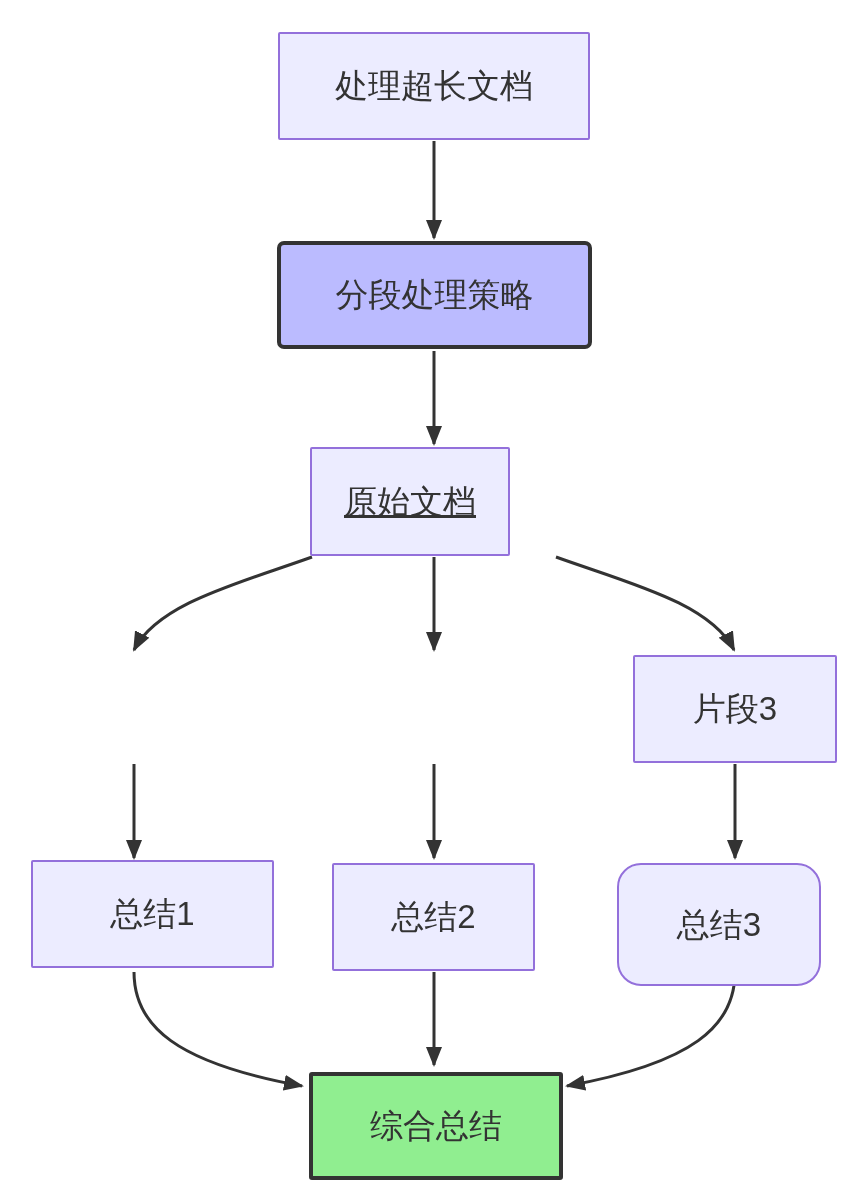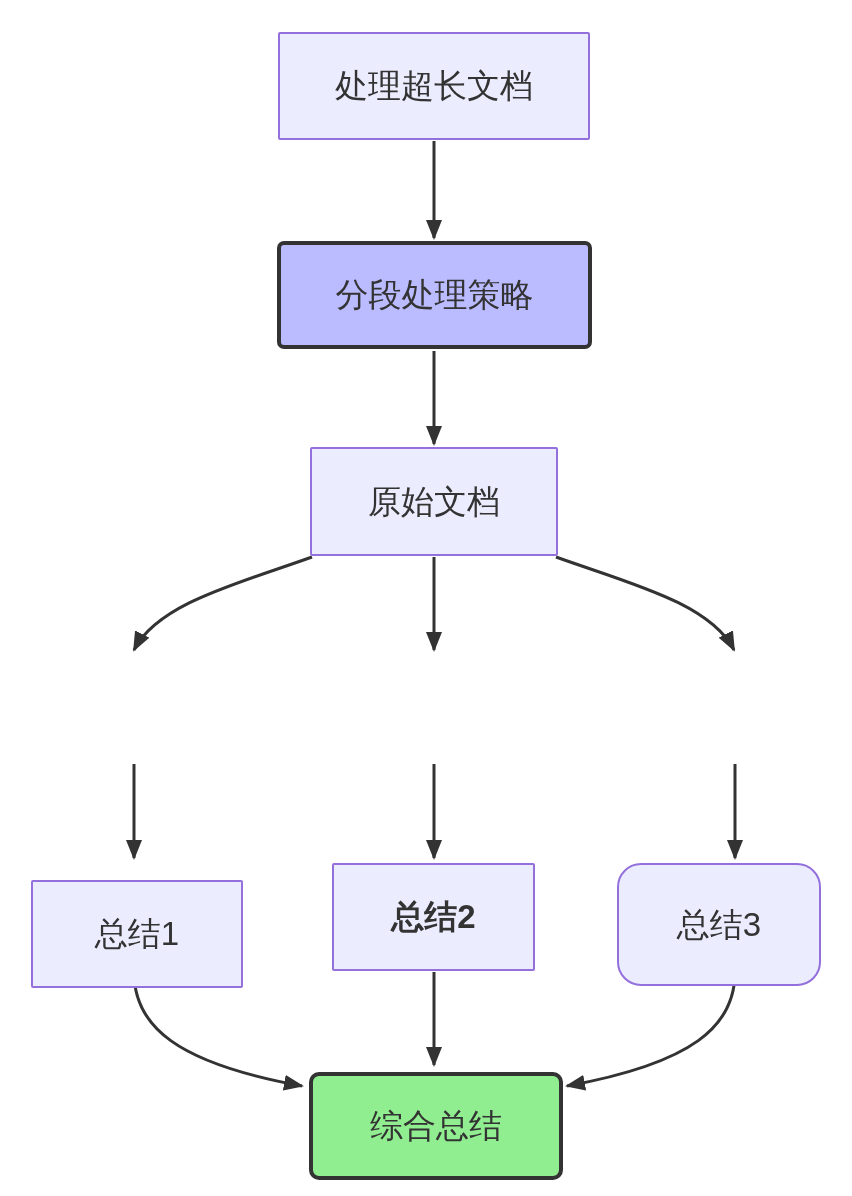--- a/index.html
+++ b/index.html
@@ -33,31 +33,31 @@
     white-space: nowrap;
   }
   .node--strategy {
     background: #BBBBFF;
     border: 4px solid #333333;
     border-radius: 7px;
   }
   .node--final {
     background: #90EE90;
     border: 4px solid #333333;
-    border-radius: 10px;
+    border-radius: 3px;
   }
   
   #n-long-doc      { left: 278px; top:   32px; width: 312px; height: 108px; }
   #n-strategy      { left: 277px; top:  241px; width: 315px; height: 108px; }
-  #n-original-doc  { left: 310px; top:  447px; width: 248px; height: 109px; }
+  #n-original-doc  { left: 310px; top:  447px; width: 200px; height: 109px; text-decoration: underline; }
   #n-fragment-1    { left:  31px; top:  655px; width: 205px; height: 108px; }
   #n-fragment-2    { left: 332px; top:  655px; width: 203px; height: 108px; }
   #n-fragment-3    { left: 633px; top:  655px; width: 204px; height: 108px; }
-  #n-summary-1     { left:  31px; top:  880px; width: 212px; height: 108px; }
-  #n-summary-2     { left: 332px; top:  863px; width: 203px; height: 108px; font-weight: bold; }
+  #n-summary-1     { left:  31px; top:  860px; width: 243px; height: 108px; }
+  #n-summary-2     { left: 332px; top:  863px; width: 203px; height: 108px; }
   #n-summary-3     { left: 617px; top:  863px; width: 204px; height: 123px; border-radius: 24px; }
   #n-final-summary { left: 309px; top: 1072px; width: 254px; height: 108px; }
 </style>
 </head>
 <body>
 
 <div class="canvas">
 
   <svg class="edges-layer" width="852" height="1196" viewBox="0 0 852 1196" xmlns="http://www.w3.org/2000/svg">
     <defs>
@@ -87,20 +87,23 @@
   <div id="n-strategy" class="node node--strategy">
     <span>分段处理策略</span>
   </div>
 
   <div id="n-original-doc" class="node">
     <span>原始文档</span>
   </div>
 
 
 
+  <div id="n-fragment-3" class="node">
+    <span>片段3</span>
+  </div>
 
   <div id="n-summary-1" class="node">
     <span>总结1</span>
   </div>
 
   <div id="n-summary-2" class="node">
     <span>总结2</span>
   </div>
 
   <div id="n-summary-3" class="node">

